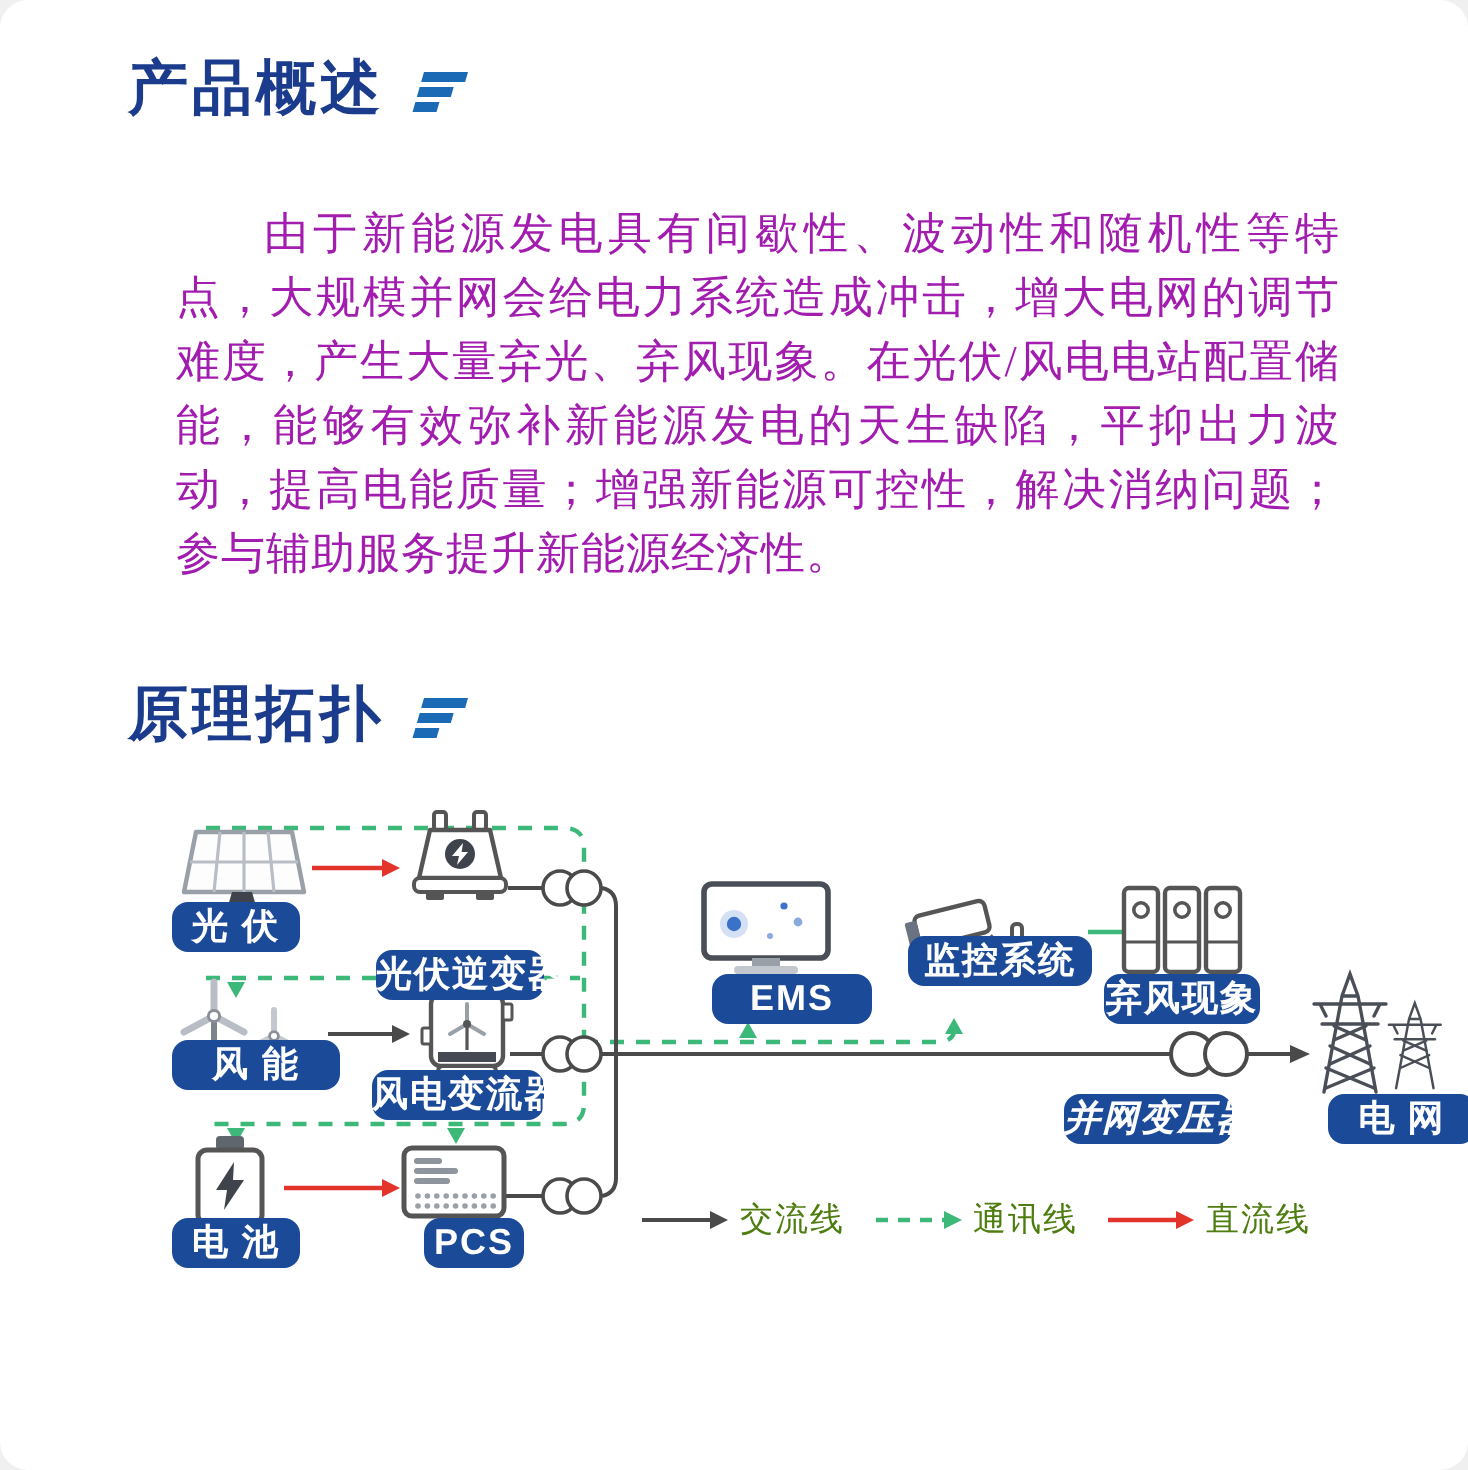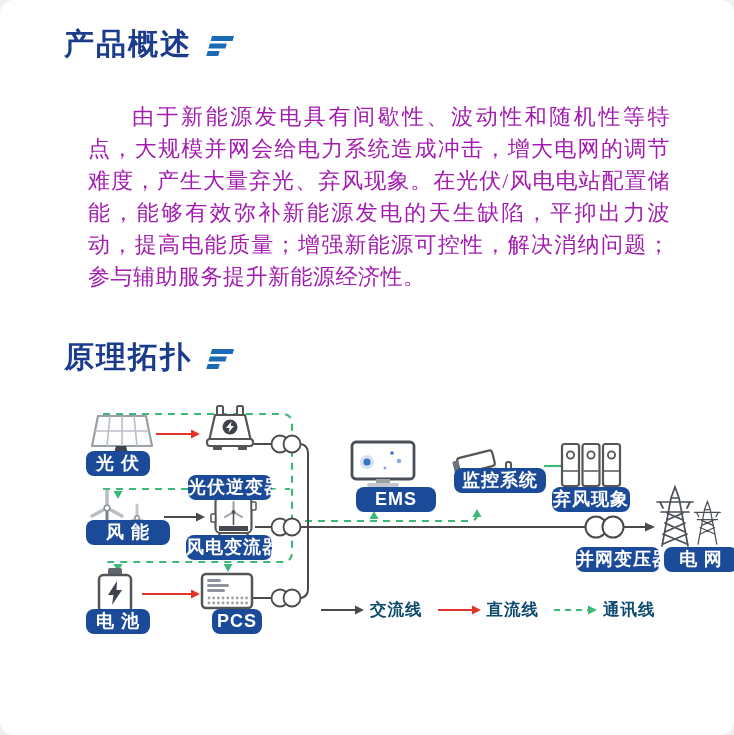--- a/index.html
+++ b/index.html
@@ -35,21 +35,21 @@
     background:#1b4a99;color:#ffffff;border-radius:8px;
     font-size:18px;font-weight:bold;text-align:center;
     line-height:25px;height:25px;letter-spacing:1px;
     white-space:nowrap;
   }
   .legend{
     position:absolute;left:321px;top:211px;
     display:flex;align-items:center;gap:15px;
   }
   .legend .item{display:flex;align-items:center;gap:5px;}
-  .legend .label{font-size:16.5px;font-weight:bold;color:#0c4a6e;letter-spacing:1px;}
+  .legend .label{font-size:16.5px;font-weight:normal;color:#4d7c0f;letter-spacing:1px;}
 </style>
 </head>
 <body>
 
 <div class="page">
 
   <div class="heading">
     <span>产品概述</span>
     <svg class="bars" width="30" height="22" viewBox="0 0 30 22">
       <g transform="skewX(-16)" fill="#1a6ab5">
@@ -273,41 +273,41 @@
 
     <div class="pill" style="left:86px;top:63px;width:64px;">光 伏</div>
     <div class="pill" style="left:188px;top:63px;width:84px;margin-top:24px;">光伏逆变器</div>
     <div class="pill" style="left:86px;top:132px;width:84px;">风 能</div>
     <div class="pill" style="left:186px;top:147px;width:86px;">风电变流器</div>
     <div class="pill" style="left:86px;top:221px;width:64px;">电 池</div>
     <div class="pill" style="left:212px;top:221px;width:50px;">PCS</div>
     <div class="pill" style="left:356px;top:99px;width:80px;">EMS</div>
     <div class="pill" style="left:454px;top:80px;width:92px;">监控系统</div>
     <div class="pill" style="left:552px;top:99px;width:78px;">弃风现象</div>
-    <div class="pill" style="left:576px;top:159px;width:84px;">并网变压器</div>
+    <div class="pill" style="left:532px;top:159px;width:84px;font-style:italic;">并网变压器</div>
     <div class="pill" style="left:664px;top:159px;width:74px;font-family:Liberation Serif, serif;">电 网</div>
 
     <div class="legend">
       <div class="item">
         <svg width="44" height="12" viewBox="0 0 44 12">
           <path d="M 0 6 H 34" stroke="#4a4a4a" stroke-width="2" fill="none"></path>
           <polygon points="34,1.5 34,10.5 43,6" fill="#4a4a4a"></polygon>
         </svg>
         <span class="label">交流线</span>
       </div>
       <div class="item">
         <svg width="44" height="12" viewBox="0 0 44 12">
+          <path d="M 0 6 H 34" stroke="#3cb878" stroke-width="2.2" stroke-dasharray="6 5" fill="none"></path>
+          <polygon points="34,1.5 34,10.5 43,6" fill="#3cb878"></polygon>
+        </svg>
+        <span class="label">通讯线</span>
+      </div>
+      <div class="item">
+        <svg width="44" height="12" viewBox="0 0 44 12">
           <path d="M 0 6 H 34" stroke="#e2342b" stroke-width="2.2" fill="none"></path>
           <polygon points="34,1.5 34,10.5 43,6" fill="#e2342b"></polygon>
         </svg>
         <span class="label">直流线</span>
       </div>
-      <div class="item">
-        <svg width="44" height="12" viewBox="0 0 44 12">
-          <path d="M 0 6 H 34" stroke="#3cb878" stroke-width="2.2" stroke-dasharray="6 5" fill="none"></path>
-          <polygon points="34,1.5 34,10.5 43,6" fill="#3cb878"></polygon>
-        </svg>
-        <span class="label">通讯线</span>
-      </div>
     </div>
   </div>
 
 </div>
 
 </body></html>

